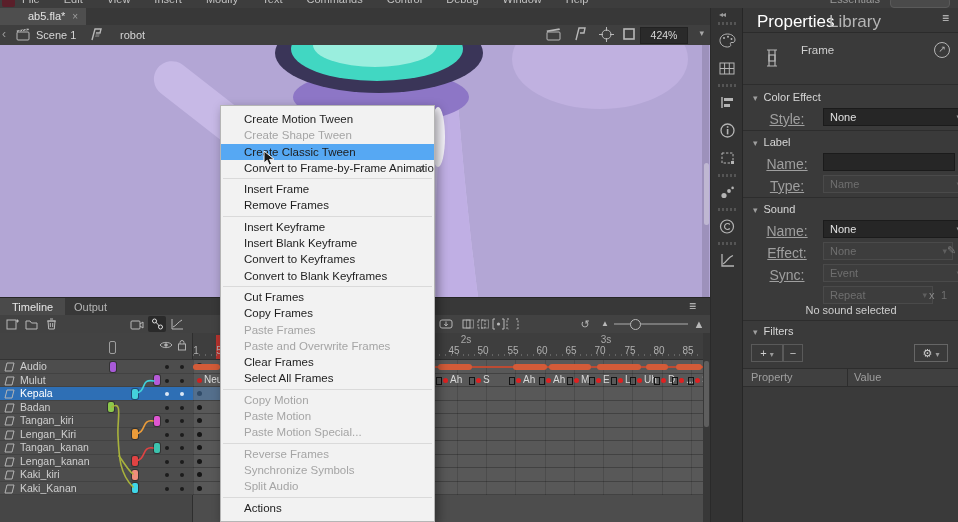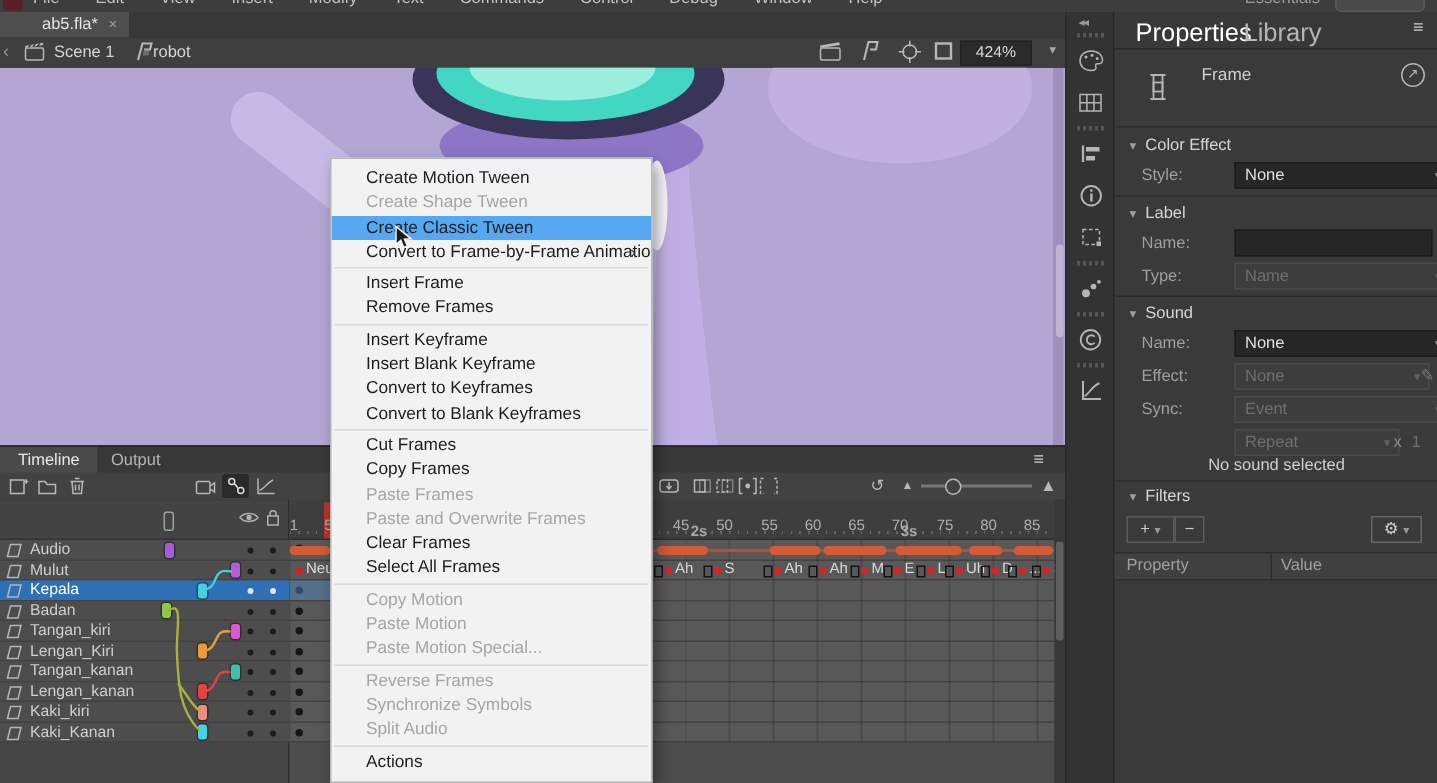--- a/index.html
+++ b/index.html
@@ -74,21 +74,21 @@
   .ldot{position:absolute;top:5px;width:4px;height:4px;border-radius:50%;background:#1c1c1c;}
   .layer-row.selected .ldot{background:#dce8f5;}
   .marker{position:absolute;top:1.5px;width:6px;height:10px;border-radius:2px;box-shadow:0 0 0 1px rgba(0,0,0,.35);}
   .wires{position:absolute;left:0;top:0;width:193px;height:135px;pointer-events:none;}
   .layers-below{left:0;top:495px;width:193px;height:27px;background:#464646;border-right:1px solid #2e2e2e;box-sizing:border-box;}
 
   
   .tl-frames{left:193px;top:333px;width:510px;height:189px;background:#4d4d4d;overflow:hidden;}
   .ruler{position:absolute;left:0;top:0;width:510px;height:27px;background:#3e3e3e;border-bottom:1px solid #2f2f2f;box-sizing:border-box;}
   .rnum{position:absolute;top:12px;transform:translateX(-50%);color:#b0b0b0;font-size:10px;}
-  .rsec{position:absolute;top:16px;transform:translateX(-50%);color:#a8a8a8;font-size:10px;font-weight:bold;}
+  .rsec{position:absolute;top:1px;transform:translateX(-50%);color:#a8a8a8;font-size:10px;}
   .rticks{position:absolute;left:0;top:21px;width:510px;height:2px;
           background:repeating-linear-gradient(90deg,#8a8a8a 0 1px,transparent 1px 5.86px);opacity:.5;}
   .playhead{position:absolute;top:2px;width:6px;height:24px;background:#b8342e;}
   .frames-rows{position:absolute;left:0;top:27px;width:510px;}
   .frames-row{position:relative;height:13.5px;background:#585858;border-bottom:1px solid rgba(0,0,0,.25);box-sizing:border-box;
      background-image:repeating-linear-gradient(90deg,rgba(0,0,0,.14) 0 1px,transparent 1px 29.3px);}
   .frames-row.selected::after{content:"";position:absolute;left:0;top:0;width:27px;height:100%;background:rgba(80,140,205,.45);}
   .frames-row.f-dot::before{content:"";position:absolute;left:4px;top:4px;width:5px;height:5px;border-radius:50%;background:#161616;}
   .frames-row.f-circle::before{content:"";position:absolute;left:3px;top:3px;width:5px;height:5px;border-radius:50%;border:1px solid #161616;}
   .frames-row.f-label::before{content:"";position:absolute;left:4px;top:4px;width:5px;height:5px;border-radius:50%;background:#c22;}
@@ -113,21 +113,21 @@
 
   
   .props{left:742px;top:8px;width:216px;height:514px;background:#3a3a3a;border-left:1px solid #262626;box-sizing:border-box;}
   .props-head{position:absolute;left:0;top:0;width:216px;height:24px;background:#383838;border-bottom:1px solid #2b2b2b;}
   .ptab{position:absolute;top:4px;color:#b5b5b5;font-size:17px;}
   .ptab.active{color:#fff;}
   .phamb{position:absolute;right:10px;top:3px;color:#cfcfcf;font-size:12px;}
   .sec-div{position:absolute;left:0;width:216px;border-top:1px solid #2d2d2d;}
   .sec-hd{position:absolute;left:10px;color:#d6d6d6;font-size:11px;}
   .sec-hd .tri{color:#9f9f9f;font-size:9px;margin-right:6px;}
-  .flabel{position:absolute;width:52px;text-align:left;color:#9f9f9f;font-size:11px;}
+  .flabel{position:absolute;width:52px;text-align:center;color:#9f9f9f;font-size:14px;text-decoration:underline;}
   .dd{position:absolute;height:16px;background:#262626;border:1px solid #1b1b1b;color:#e0e0e0;
       line-height:16px;padding:0 6px;font-size:11px;box-sizing:content-box;}
   .dd .car{position:absolute;right:5px;top:0;color:#9a9a9a;font-size:9px;}
   .dd.disabled{background:#3d3d3d;border-color:#4a4a4a;color:#6f6f6f;}
   .dd.disabled .car{color:#5f5f5f;}
   .txtinput{position:absolute;height:16px;background:#262626;border:1px solid #1b1b1b;}
   .nosound{position:absolute;left:0;width:216px;text-align:center;color:#cfcfcf;}
   .fbtn{position:absolute;height:16px;border:1px solid #5a5a5a;color:#cfcfcf;text-align:center;line-height:16px;font-size:11px;}
   .ftable-hd{position:absolute;left:0;width:216px;height:17px;background:#404040;border-top:1px solid #2d2d2d;border-bottom:1px solid #2d2d2d;color:#9f9f9f;line-height:17px;}
   .ftable-hd .col2{position:absolute;left:104px;top:0;border-left:1px solid #2d2d2d;padding-left:6px;height:17px;}
@@ -177,21 +177,21 @@
           <path d="M3,3.7 l1.5,-1.8 M6,3.2 l1.5,-1.8 M9,2.8 l1.5,-1.8" stroke="#3f3f3f" stroke-width="1"></path>
         </svg>
     </span>
     <span class="crumb" style="left:36px;">Scene 1</span>
     <span class="crumb-ic" style="left:90px;">
       <svg width="13" height="13" viewBox="0 0 13 13">
           <path d="M2,12 L5,1 L11,1 L10,5 L6,5" fill="none" stroke="#b8b8b8" stroke-width="1.4"></path>
           <path d="M6,5 l4,0 l-1,4 l-4,0" fill="#8a8a8a" stroke="none" opacity=".6"></path>
         </svg>
     </span>
-    <span class="crumb" style="left:102px;">robot</span>
+    <span class="crumb" style="left:120px;">robot</span>
 
     <span class="viewbtn" style="right:148px;">
       <svg width="16" height="14" viewBox="0 0 16 14">
           <rect x="1" y="5" width="13" height="8" rx="1" fill="none" stroke="#b8b8b8"></rect>
           <path d="M1,5 L14,3 L13.4,1.2 L0.6,3.4 Z" fill="#b8b8b8"></path>
         </svg>
     </span>
     <span class="viewbtn" style="right:122px;">
       <svg width="15" height="14" viewBox="0 0 15 14">
           <path d="M3,13 L6,1 L12,1 L11,6 L7,6" fill="none" stroke="#b8b8b8" stroke-width="1.4"></path>

